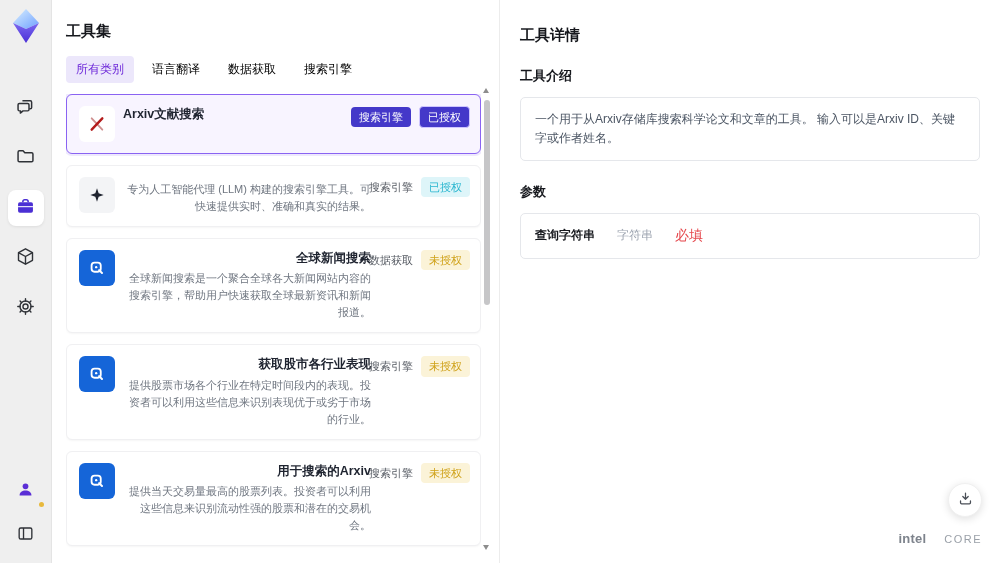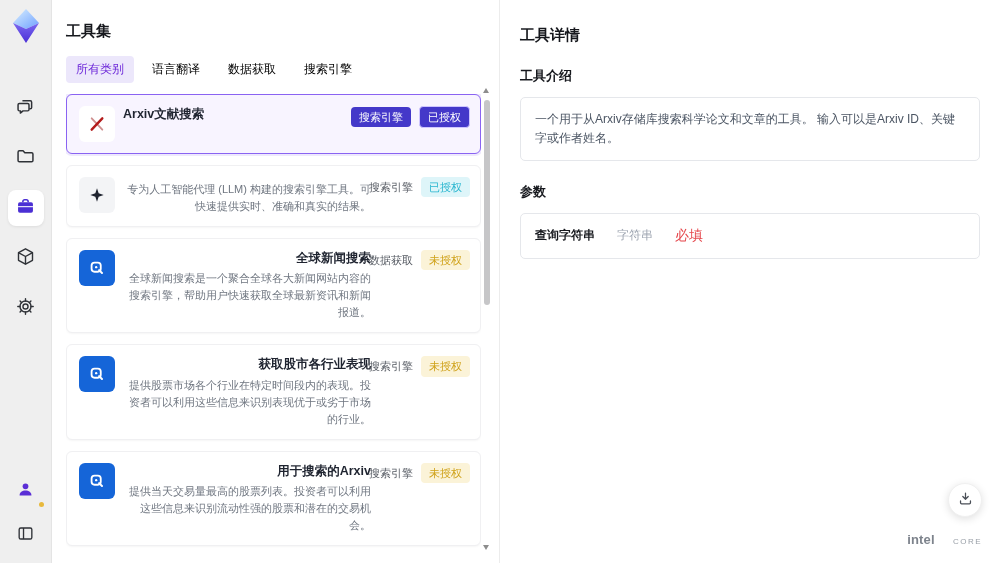--- a/index.html
+++ b/index.html
@@ -71,21 +71,21 @@
   .param-type { font-size:12px; color:#9ca3af; }
   .param-required { font-size:14px; color:#e5484d; }
   .param-desc { font-size:11.5px; color:#4b5563; margin-top:9px; line-height:1.5; }
 
   
   .fab-download { position:absolute; right:18px; bottom:46px; width:34px; height:34px;
     border-radius:50%; background:#fff; border:1px solid #f0f0f0;
     box-shadow:0 2px 8px rgba(0,0,0,.13); display:flex; align-items:center; justify-content:center; cursor:pointer; }
   .brand { position:absolute; right:18px; bottom:16px; display:flex; align-items:baseline; gap:18px; }
   .brand-intel { font-size:13px; font-weight:bold; color:#7d838c; letter-spacing:0.2px; }
-  .brand-core { font-size:12px; font-weight:400; color:#9aa0a8; letter-spacing:1.5px; text-transform:lowercase; font-variant:small-caps; }
+  .brand-core { font-size:16px; font-weight:400; color:#9aa0a8; letter-spacing:1.5px; text-transform:lowercase; font-variant:small-caps; }
 </style>
 </head>
 <body>
 
 <div class="app">
 
   <aside class="sidebar">
     <div class="logo">
       <svg width="30" height="36" viewBox="0 0 30 36">
         <defs>

